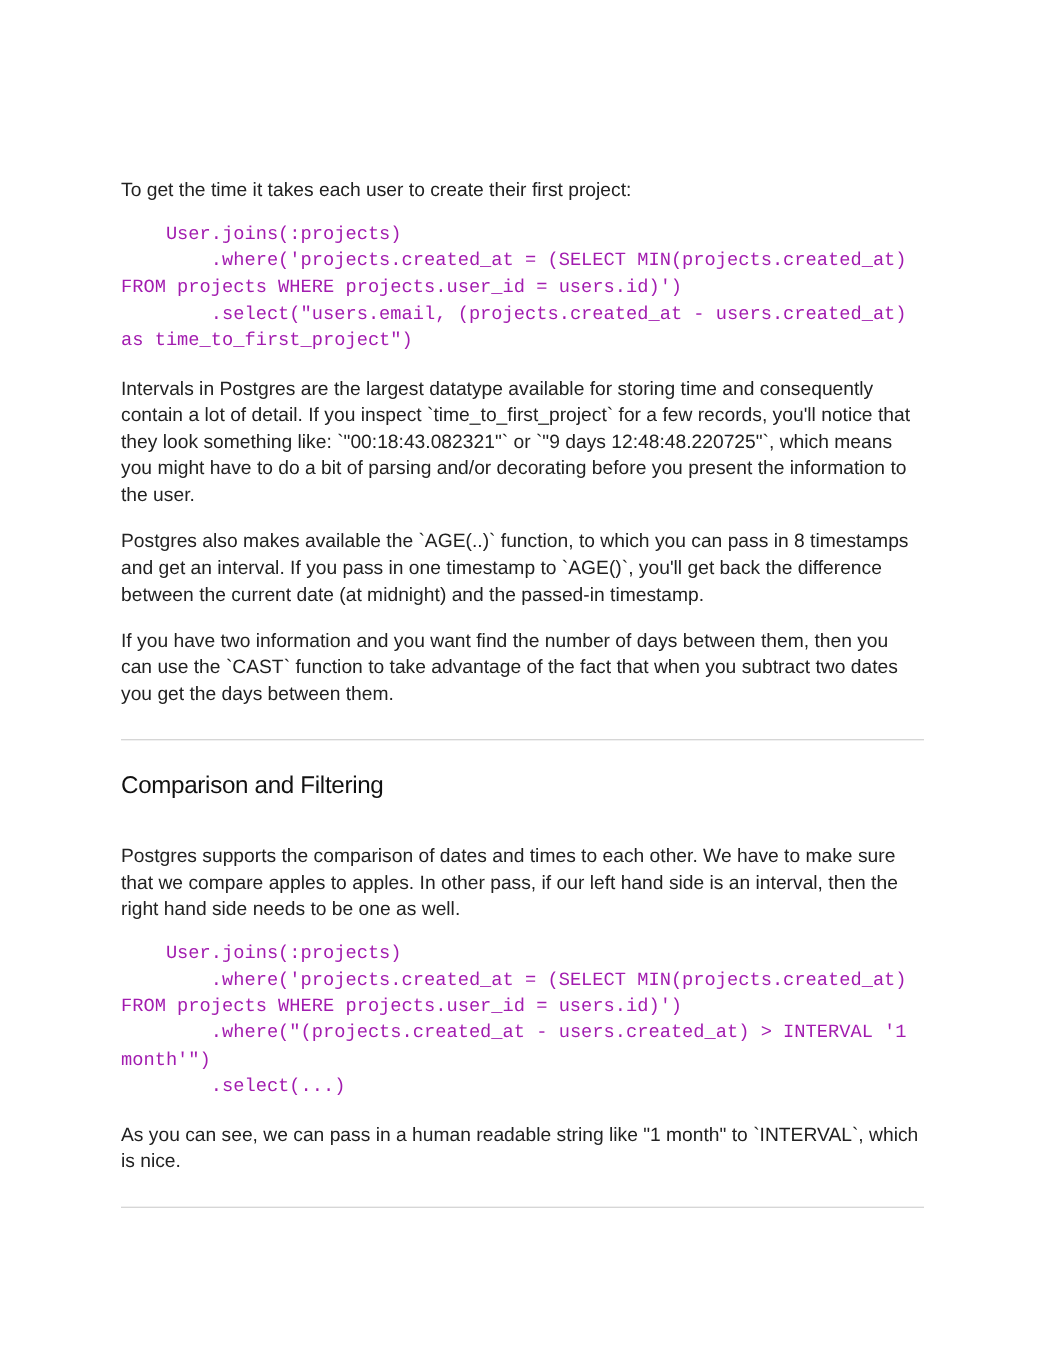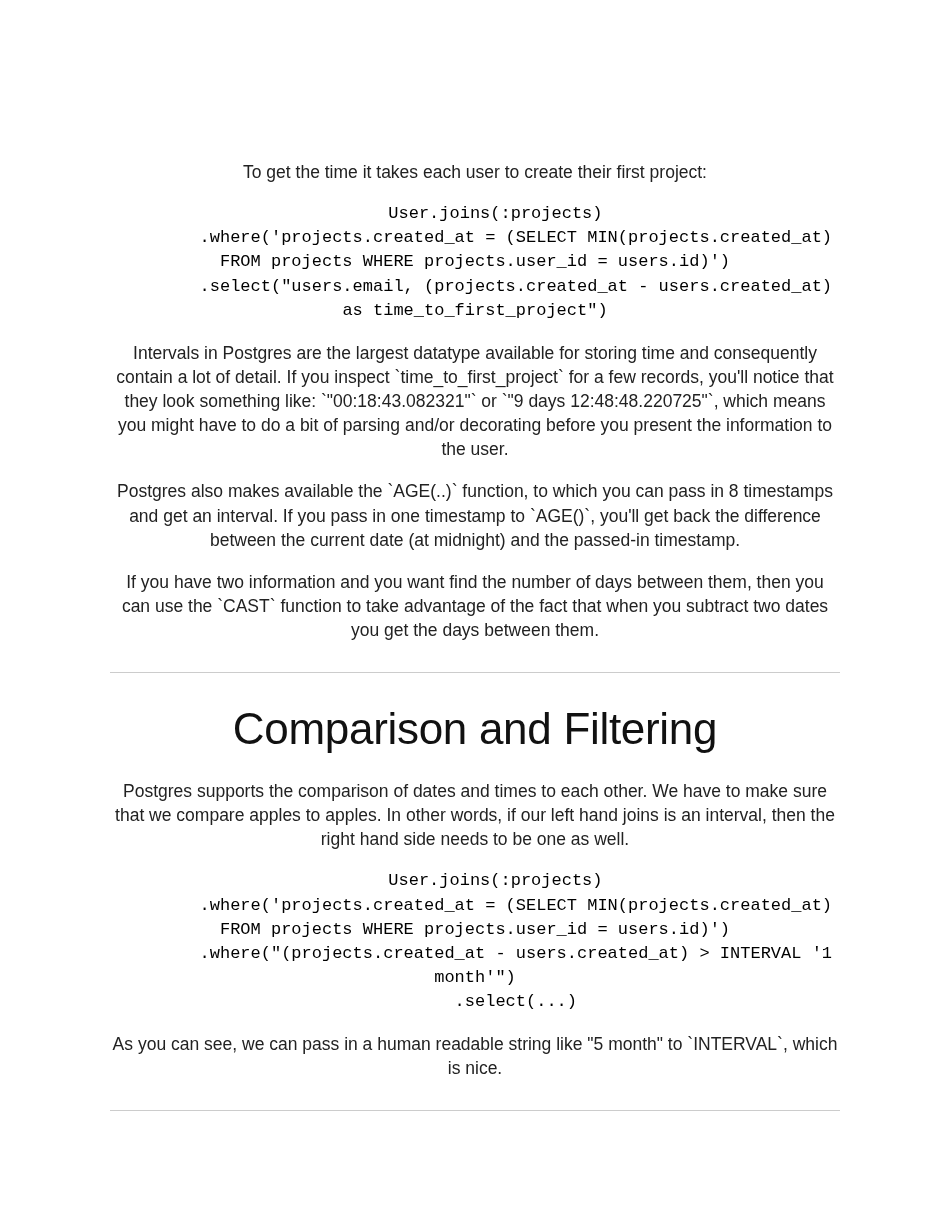--- a/index.html
+++ b/index.html
@@ -1,40 +1,40 @@
 <!DOCTYPE html>
 <html><head>
   <meta charset="utf-8">
   <style>
-    * { box-sizing: border-box; margin: 0; padding: 0; text-align: center; }
+    * { box-sizing: border-box; margin: 0; padding: 0; }
     body {
       width: 950px;
       min-height: 1230px;
       background: #fff;
       font-family: -apple-system, BlinkMacSystemFont, "Helvetica Neue", Helvetica, Arial, sans-serif;
       color: #222;
       padding: 160px 110px 60px 110px;
       font-size: 17.5px;
       line-height: 1.38;
     }
     p { margin-bottom: 18px; }
     .code-block {
       font-family: "Courier New", Courier, monospace;
       white-space: pre-wrap;
       word-break: break-all;
       font-size: 17px;
       line-height: 1.42;
       margin: 4px 0 18px 0;
-      color: #000000;
+      color: #a21caf;
     }
     h2 {
-      font-size: 44px;
+      font-size: 22px;
       font-weight: 500;
       letter-spacing: -0.3px;
-      margin: 26px 0 19px 0;
+      margin: 26px 0 36px 0;
       color: #111;
     }
     hr {
       border: none;
       border-top: 1px solid #ccc;
       margin: 30px 0 0 0;
     }
   </style>
 </head>
 <body>
@@ -48,22 +48,22 @@
 <p>Intervals in Postgres are the largest datatype available for storing time and consequently contain a lot of detail. If you inspect `time_to_first_project` for a few records, you'll notice that they look something like: `"00:18:43.082321"` or `"9 days 12:48:48.220725"`, which means you might have to do a bit of parsing and/or decorating before you present the information to the user.</p>
 
 <p>Postgres also makes available the `AGE(..)` function, to which you can pass in 8 timestamps and get an interval. If you pass in one timestamp to `AGE()`, you'll get back the difference between the current date (at midnight) and the passed-in timestamp.</p>
 
 <p>If you have two information and you want find the number of days between them, then you can use the `CAST` function to take advantage of the fact that when you subtract two dates you get the days between them.</p>
 
 <hr>
 
 <h2>Comparison and Filtering</h2>
 
-<p>Postgres supports the comparison of dates and times to each other. We have to make sure that we compare apples to apples. In other words, if our left hand joins is an interval, then the right hand side needs to be one as well.</p>
+<p>Postgres supports the comparison of dates and times to each other. We have to make sure that we compare apples to apples. In other pass, if our left hand side is an interval, then the right hand side needs to be one as well.</p>
 
 <div class="code-block">    User.joins(:projects)
         .where('projects.created_at = (SELECT MIN(projects.created_at) FROM projects WHERE projects.user_id = users.id)')
         .where("(projects.created_at - users.created_at) &gt; INTERVAL '1 month'")
         .select(...)</div>
 
-<p>As you can see, we can pass in a human readable string like "5 month" to `INTERVAL`, which is nice.</p>
+<p>As you can see, we can pass in a human readable string like "1 month" to `INTERVAL`, which is nice.</p>
 
 <hr>
 
 </body></html>

